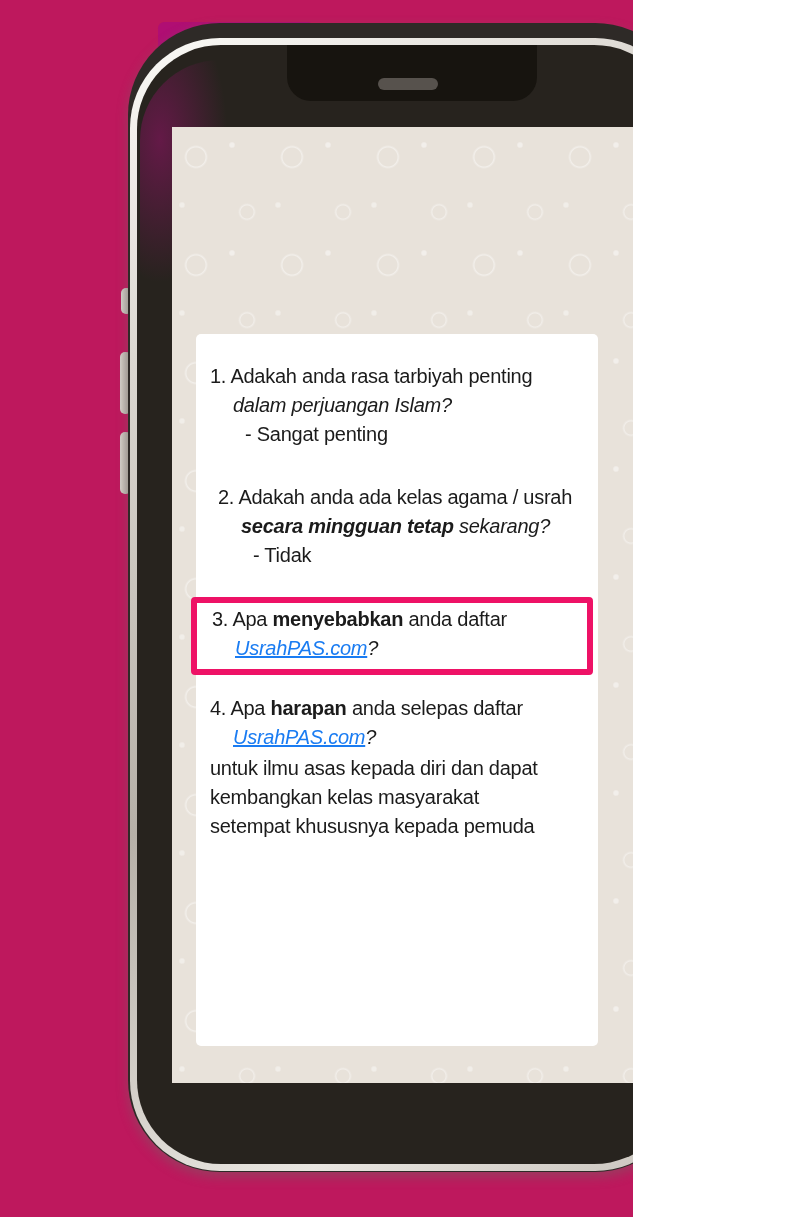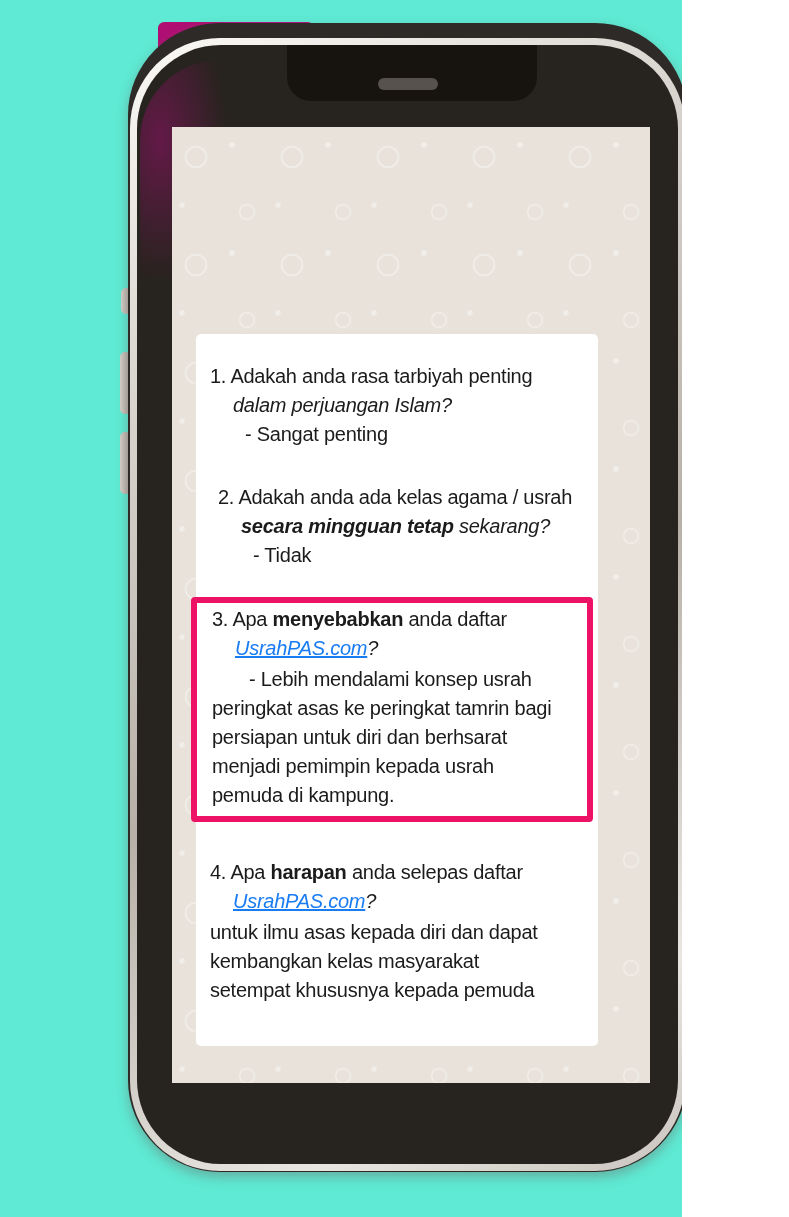--- a/index.html
+++ b/index.html
@@ -1,18 +1,18 @@
 <!DOCTYPE html>
 <html style="--highlight: #ee1266; --link: #1a7cf2; --blob: #b00e73; --screen-bg: #e8e2da; --bubble-bg: #ffffff; --text: #1b1b1b; --bezel: #27231e;"><head>
 <meta charset="utf-8">
 <style>
   html,body{margin:0;padding:0;background:#ffffff;}
   .stage{
-    position:relative;width:682px;height:1217px;overflow:hidden;
-    background:#5eead4;
+    position:relative;width:633px;height:1217px;overflow:hidden;
+    background:#be185d;
     font-family:"Liberation Sans", sans-serif;
   }
   
   .blob{
     position:absolute;left:158px;top:22px;width:156px;height:240px;
     background:var(--blob,#b00e73);
     border-radius:8px 8px 110px 90px;
     z-index:1;
   }
   
@@ -74,21 +74,21 @@
   .line{white-space:nowrap;}
   .b{font-weight:700;}
   .link{color:var(--link,#1a7cf2);text-decoration:underline;cursor:pointer;}
   .ind-q{padding-left:23px;font-style:italic;}
   .ind-a{padding-left:35px;}
   .ind-a3{padding-left:37px;}
   .ind-a4{padding-left:25px;}
   .m2{margin-top:34px;margin-left:8px;}
   .ansblock{margin-top:2px;}
   .hl-box{
-    margin:27px -9px 36px -19px;
+    margin:27px -9px 19px -19px;
     border:6px solid var(--highlight,#ee1266);
     border-radius:4px;
     padding:2px 10px 6px 15px;
   }
 </style>
 </head>
 <body>
 
 <div class="stage">
 
@@ -118,27 +118,20 @@
       <div class="item m2">
         <div class="line">2. Adakah anda ada kelas agama / usrah</div>
         <div class="line ind-q"><span class="b">secara mingguan tetap</span><span> sekarang?</span></div>
         <div class="line ind-a">- Tidak</div>
       </div>
 
       <div class="hl-box">
         <div class="item">
           <div class="line"><span>3. Apa </span><span class="b">menyebabkan</span><span> anda daftar</span></div>
           <div class="line ind-q"><a class="link">UsrahPAS.com</a><span>?</span></div>
-          <div class="ansblock">
-            <div class="line ind-a3">- Lebih mendalami konsep usrah</div>
-            <div class="line">peringkat asas ke peringkat tamrin bagi</div>
-            <div class="line">persiapan untuk diri dan berhsarat</div>
-            <div class="line">menjadi pemimpin kepada usrah</div>
-            <div class="line">pemuda di kampung.</div>
-          </div>
         </div>
       </div>
 
       <div class="item">
         <div class="line"><span>4. Apa </span><span class="b">harapan</span><span> anda selepas daftar</span></div>
         <div class="line ind-q"><a class="link">UsrahPAS.com</a><span>?</span></div>
         <div class="ansblock">
           <div class="line">untuk ilmu asas kepada diri dan dapat</div>
           <div class="line">kembangkan kelas masyarakat</div>
           <div class="line">setempat khususnya kepada pemuda</div>

